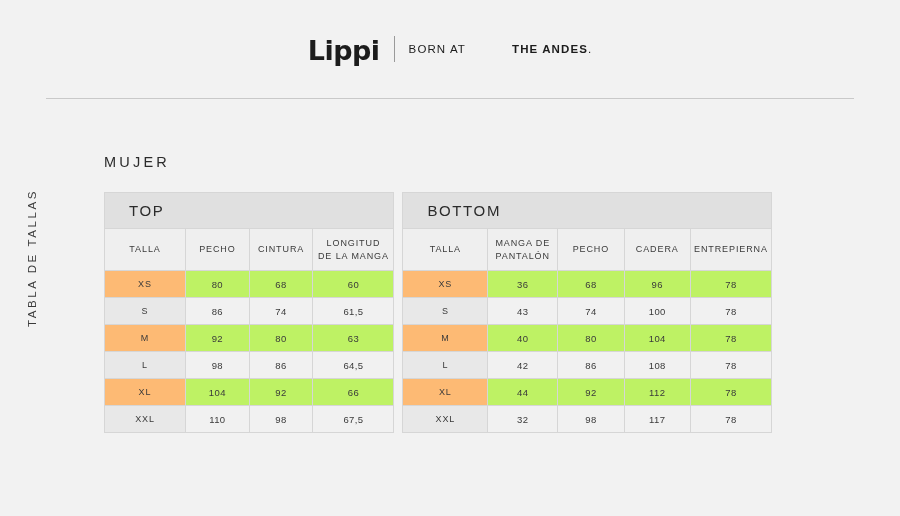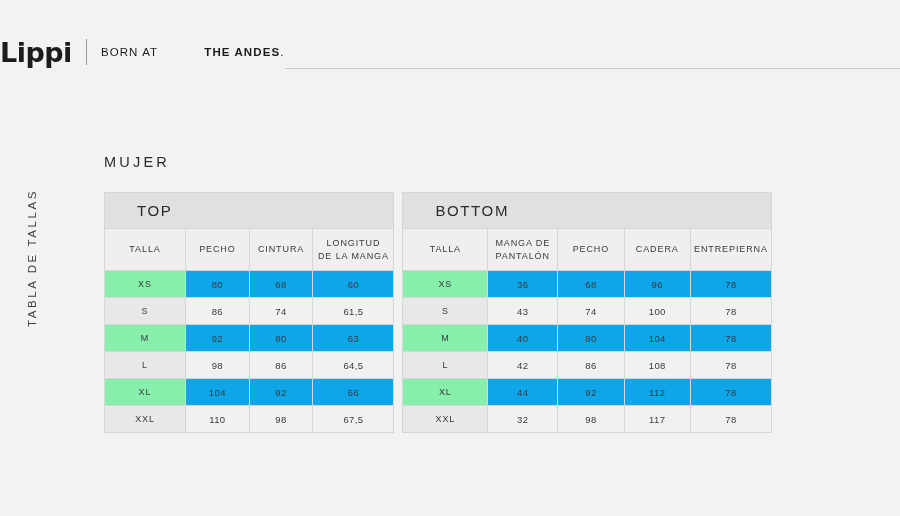--- a/index.html
+++ b/index.html
@@ -15,21 +15,21 @@
     color: #3a3a3a;
     position: relative;
     overflow: hidden;
   }
 
   
   .header {
     width: 100%;
     padding-top: 34px;
     display: flex;
-    flex-direction: row;
+    flex-direction: column;
     align-items: center;
   }
   .brand-row {
     display: flex;
     align-items: center;
     justify-content: center;
     gap: 14px;
     height: 30px;
   }
   .brand-logo {
@@ -103,21 +103,21 @@
   }
   .table-block { }
   .table-block.left { width: 294px; }
   .table-block.right { width: 374px; }
 
   .table-head-bar {
     background: #e0e0e0;
     height: 36px;
     display: flex;
     align-items: center;
-    padding-left: 32px;
+    padding-left: 24px;
     font-size: 15px;
     letter-spacing: 1.6px;
     color: #2b2b2b;
     border: 1px solid #d6d6d6;
     border-bottom: none;
   }
 
   table {
     width: 100%;
     border-collapse: collapse;
@@ -134,24 +134,24 @@
     font-size: 9px;
     letter-spacing: 0.9px;
     background: #efefef;
     line-height: 1.35;
     padding: 2px 3px;
   }
   tbody td {
     height: 27px;
     font-size: 9.5px;
     letter-spacing: 0.4px;
-    background: #0ea5e9;
+    background: #bef264;
   }
   tbody td.sz {
-    background: #86efac;
+    background: #fdba74;
     font-size: 9px;
     letter-spacing: 0.9px;
   }
   tbody tr:nth-child(even) td { background: #f1f1f1; }
   tbody tr:nth-child(even) td.sz { background: #e8e8e8; }
 
   
   .t-left col.c0 { width: 28%; }
   .t-left col.c1 { width: 22%; }
   .t-left col.c2 { width: 22%; }

